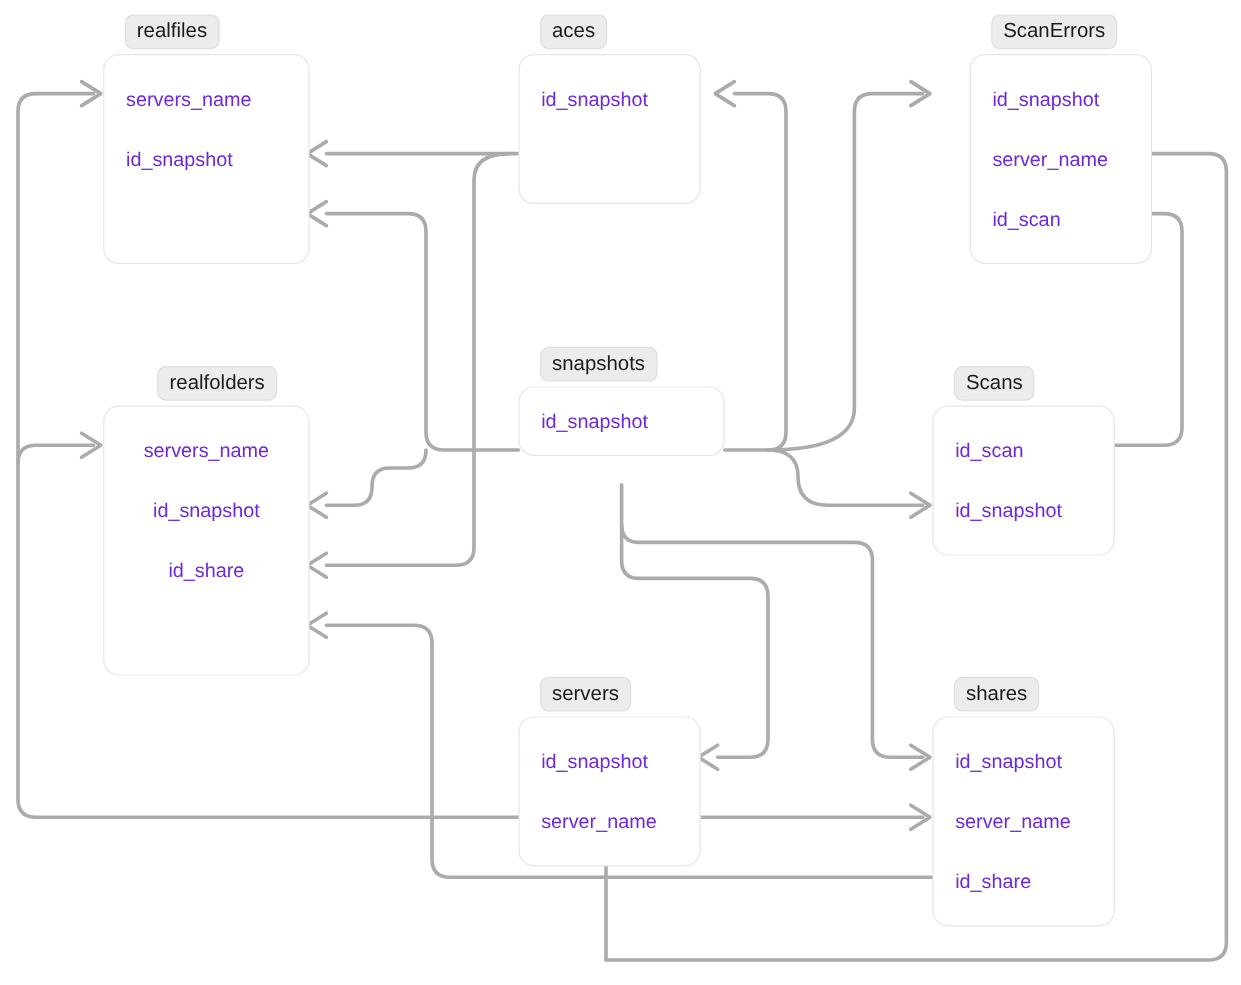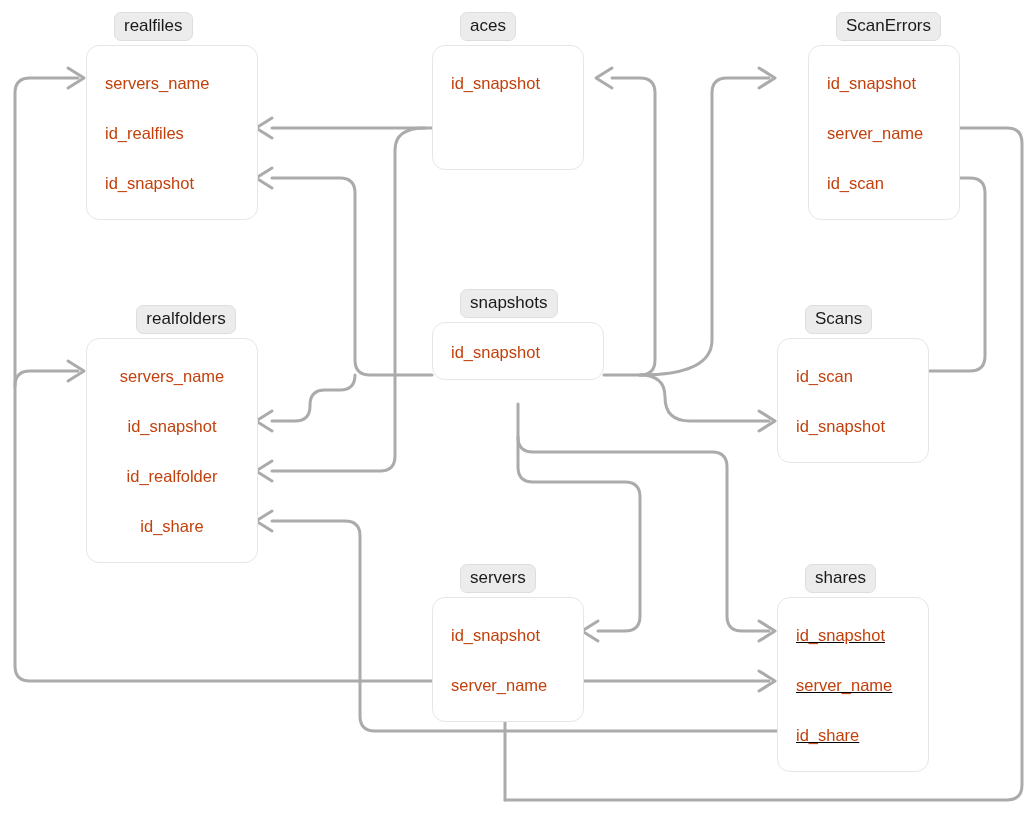--- a/index.html
+++ b/index.html
@@ -47,34 +47,34 @@
   }
   .table-title {
     display: inline-block;
     background: #ececec;
     border: 1px solid #dedede;
     border-radius: 7px;
     padding: 3px 9px 4px 9px;
     font-size: 17px;
     color: #1a1a1a;
     line-height: 1.15;
-    margin-left: 28px;
+    margin-left: 18px;
     margin-bottom: 4px;
     white-space: nowrap;
   }
   .table-box {
     background: #ffffff;
     border: 1.5px solid #e6e6e6;
     border-radius: 13px;
     box-sizing: border-box;
     padding: 12px 0 12px 0;
   }
   .field-row {
     font-size: 16.5px;
-    color: #c2410c;
+    color: #6d28d9;
     padding: 0 18px;
     height: 50px;
     line-height: 50px;
     white-space: nowrap;
   }
 </style>
 </head>
 <body>
 
 <div id="canvas">
@@ -127,21 +127,20 @@
     <path class="arrow-head" d="M 759 671 L 775 681 L 759 691"></path>
 
     <path class="edge-path" d="M 505 706 L 505 800"></path>
 
   </svg>
 
   <div class="table-node" style="left:86px; top:12px; width:172px;">
     <div class="table-title">realfiles</div>
     <div class="table-box" style="width:172px; height:175px;">
       <div class="field-row">servers_name</div>
-      <div class="field-row">id_realfiles</div>
       <div class="field-row">id_snapshot</div>
     </div>
   </div>
 
   <div class="table-node" style="left:432px; top:12px; width:144px;">
     <div class="table-title">aces</div>
     <div class="table-box" style="width:152px; height:125px;">
       <div class="field-row">id_snapshot</div>
     </div>
   </div>
@@ -153,21 +152,20 @@
       <div class="field-row">server_name</div>
       <div class="field-row">id_scan</div>
     </div>
   </div>
 
   <div class="table-node" style="left:86px; top:305px; width:172px;text-align:center;">
     <div class="table-title">realfolders</div>
     <div class="table-box" style="width:172px; height:225px;">
       <div class="field-row">servers_name</div>
       <div class="field-row">id_snapshot</div>
-      <div class="field-row">id_realfolder</div>
       <div class="field-row">id_share</div>
     </div>
   </div>
 
   <div class="table-node" style="left:432px; top:289px; width:172px;">
     <div class="table-title">snapshots</div>
     <div class="table-box" style="width:172px; height:58px; padding:4px 0;">
       <div class="field-row">id_snapshot</div>
     </div>
   </div>
@@ -181,21 +179,21 @@
   </div>
 
   <div class="table-node" style="left:432px; top:564px; width:152px;">
     <div class="table-title">servers</div>
     <div class="table-box" style="width:152px; height:125px;">
       <div class="field-row">id_snapshot</div>
       <div class="field-row">server_name</div>
     </div>
   </div>
 
-  <div class="table-node" style="left:777px; top:564px; width:152px;text-decoration:underline;">
+  <div class="table-node" style="left:777px; top:564px; width:152px;">
     <div class="table-title">shares</div>
     <div class="table-box" style="width:152px; height:175px;">
       <div class="field-row">id_snapshot</div>
       <div class="field-row">server_name</div>
       <div class="field-row">id_share</div>
     </div>
   </div>
 
 </div>
 

